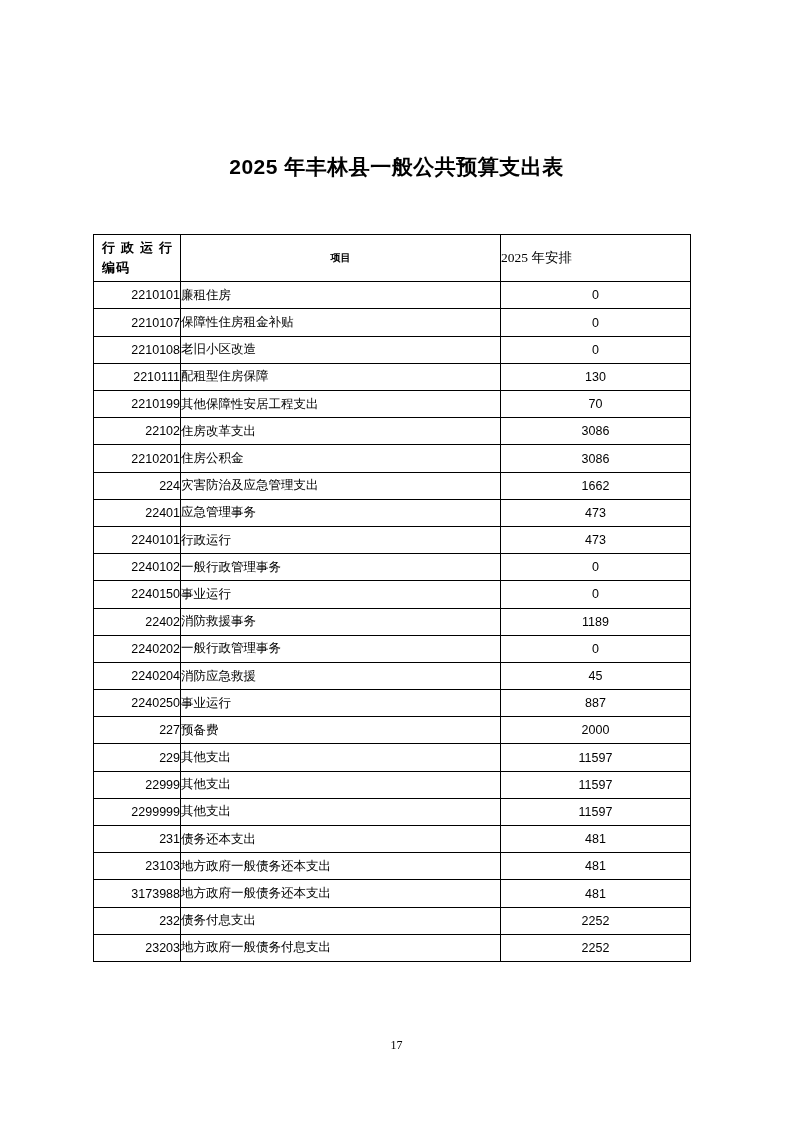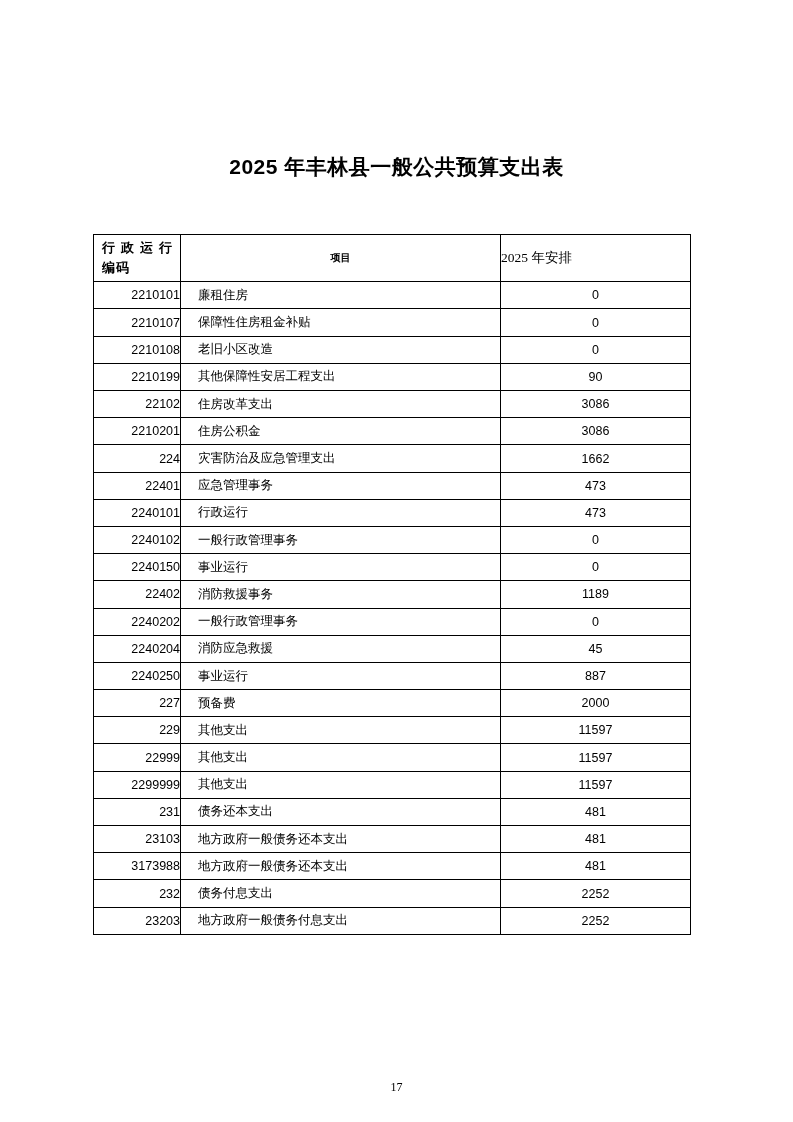--- a/index.html
+++ b/index.html
@@ -61,25 +61,25 @@
     font-weight: bold;
     font-size: 10px;
   }
   .th-amount {
     text-align: left;
     font-weight: normal;
     font-family: "Liberation Serif", "DejaVu Serif", serif;
     font-size: 13.5px;
   }
   td.code   { text-align: right; padding-left: 9px; }
-  td.item   { text-align: left; padding-left: 17px; }
+  td.item   { text-align: left; }
   td.amount { text-align: center; }
   .page-number {
     position: absolute;
-    top: 1080px;
+    top: 1038px;
     left: 0;
     width: 100%;
     text-align: center;
     font-size: 12px;
     font-family: "Liberation Serif", "DejaVu Serif", serif;
   }
 </style>
 </head>
 <body>
 
@@ -114,23 +114,28 @@
           <td class="code">2210107</td>
           <td class="item">保障性住房租金补贴</td>
           <td class="amount">0</td>
         </tr>
         <tr>
           <td class="code">2210108</td>
           <td class="item">老旧小区改造</td>
           <td class="amount">0</td>
         </tr>
         <tr>
+          <td class="code">2210111</td>
+          <td class="item">配租型住房保障</td>
+          <td class="amount">130</td>
+        </tr>
+        <tr>
           <td class="code">2210199</td>
           <td class="item">其他保障性安居工程支出</td>
-          <td class="amount">90</td>
+          <td class="amount">70</td>
         </tr>
         <tr>
           <td class="code">22102</td>
           <td class="item">住房改革支出</td>
           <td class="amount">3086</td>
         </tr>
         <tr>
           <td class="code">2210201</td>
           <td class="item">住房公积金</td>
           <td class="amount">3086</td>

